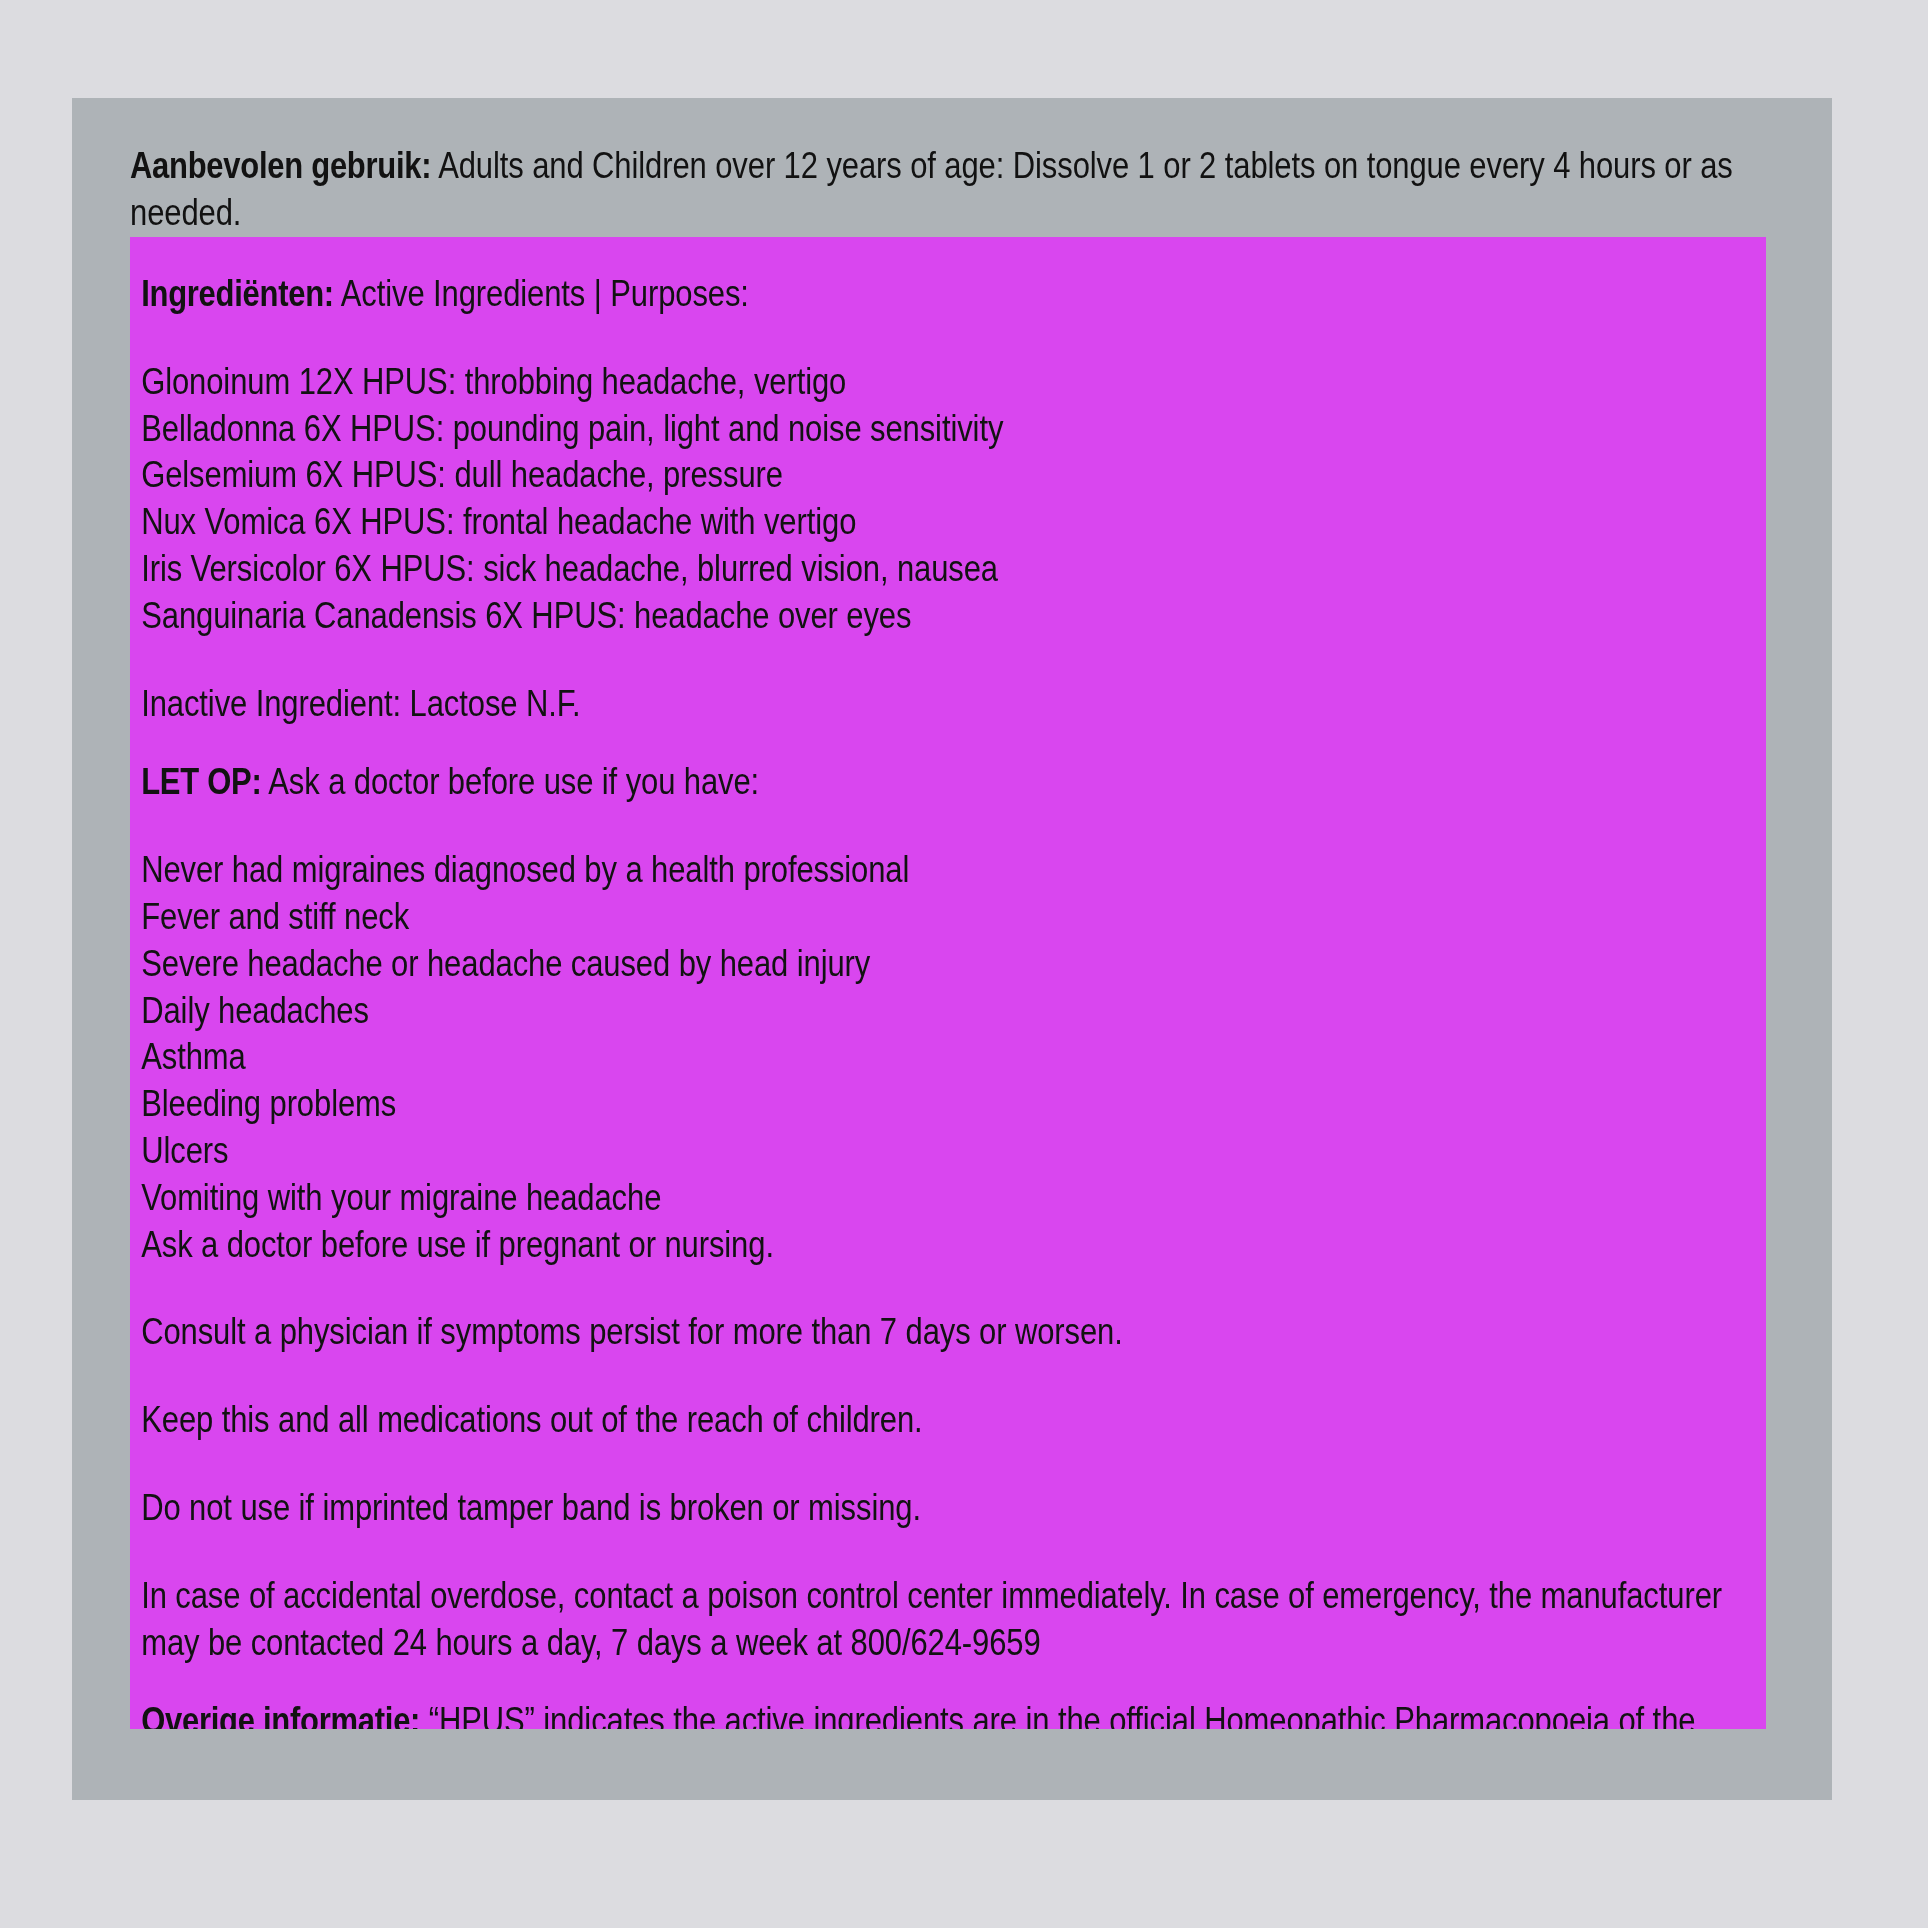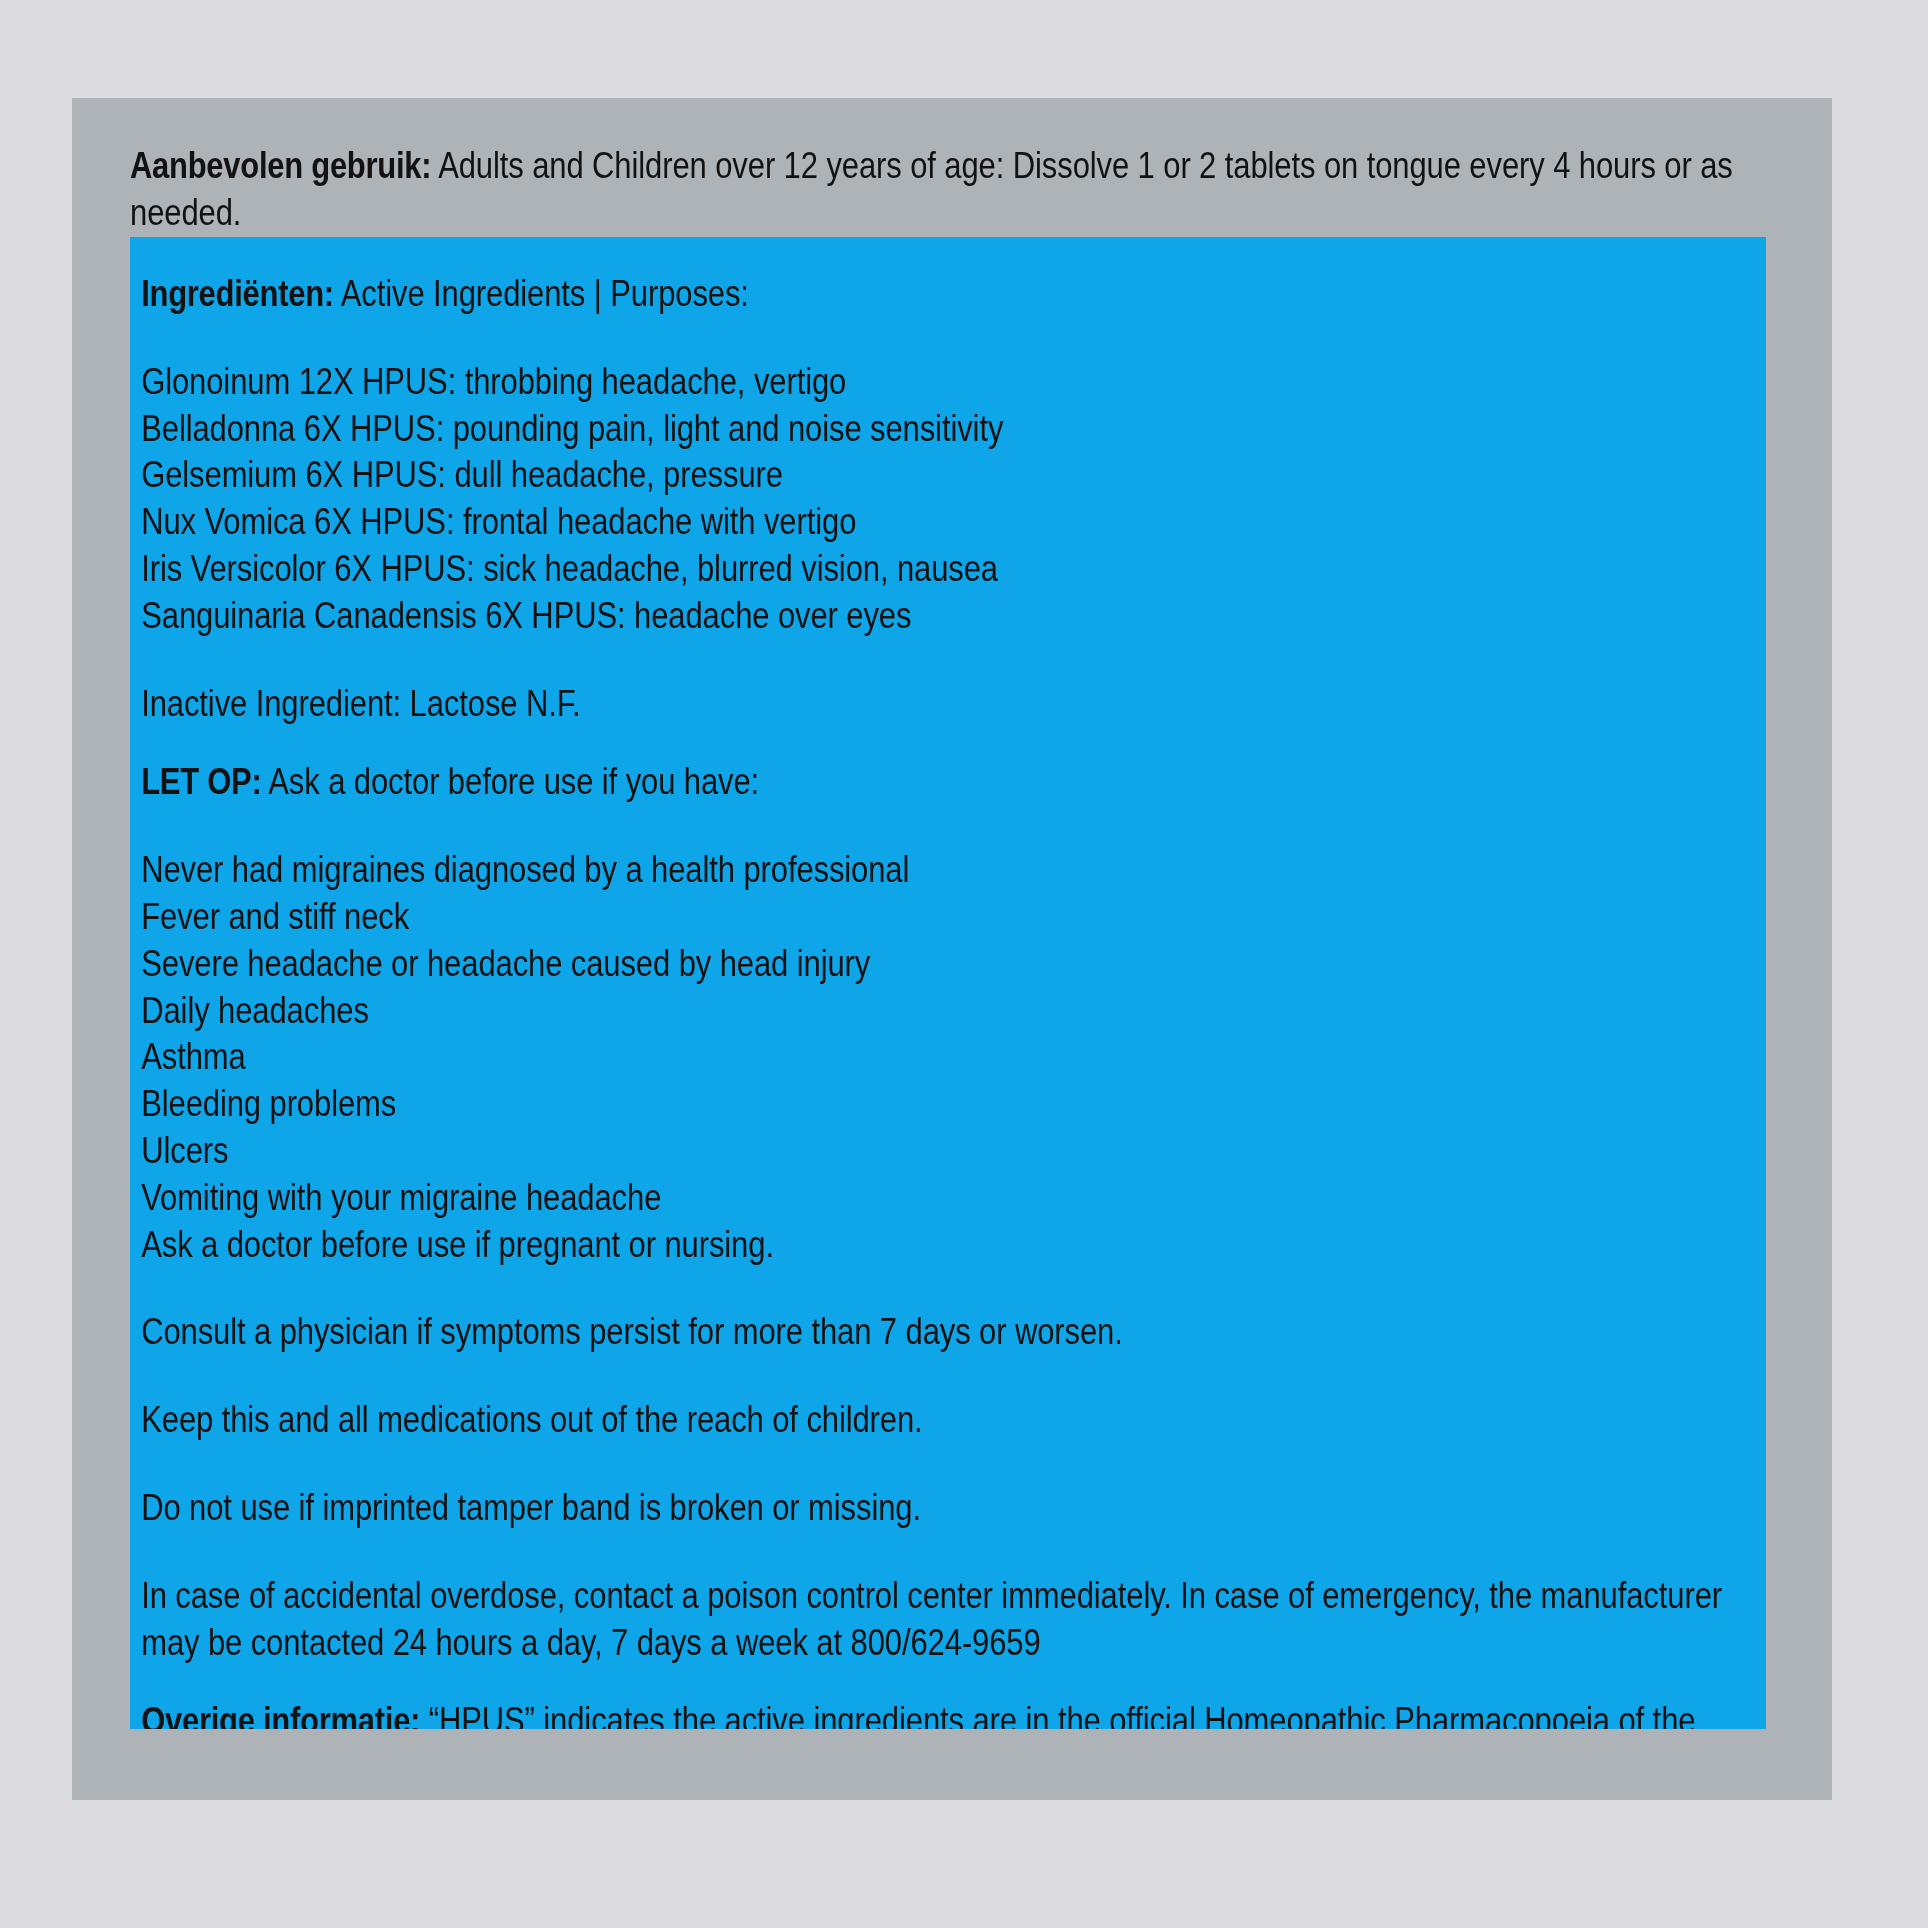--- a/index.html
+++ b/index.html
@@ -51,21 +51,21 @@
     letter-spacing: -0.3px;
   }
 
   
   .card {
     position: absolute;
     left: 58px;
     top: 139px;
     width: 1636px;
     height: 1492px;
-    background: #0ea5e9;
+    background: #d946ef;
     box-sizing: border-box;
     padding: 34px 0 0 0;
     overflow: hidden;
   }
 
   .card-inner {
     transform: scaleX(0.86);
     transform-origin: left top;
     width: 1902px;
     padding: 0 13px 0 13px;

